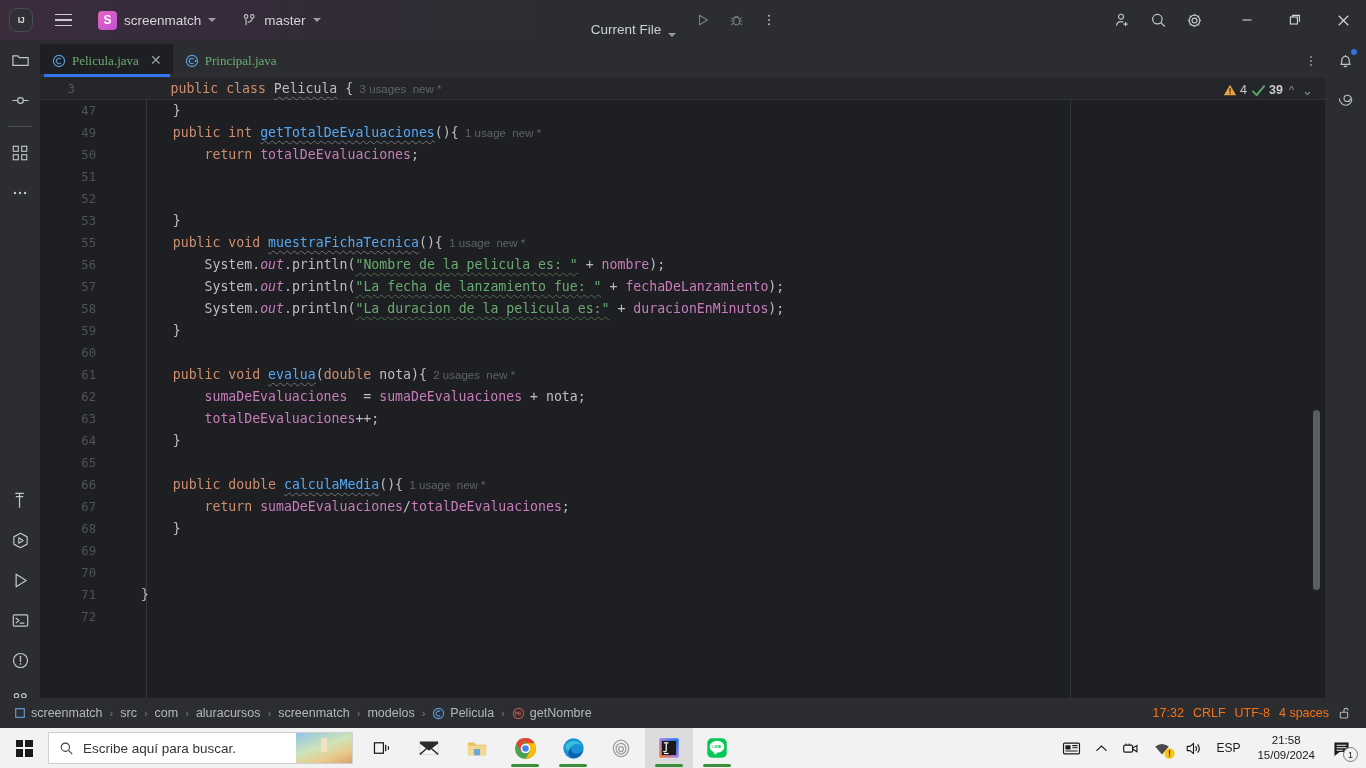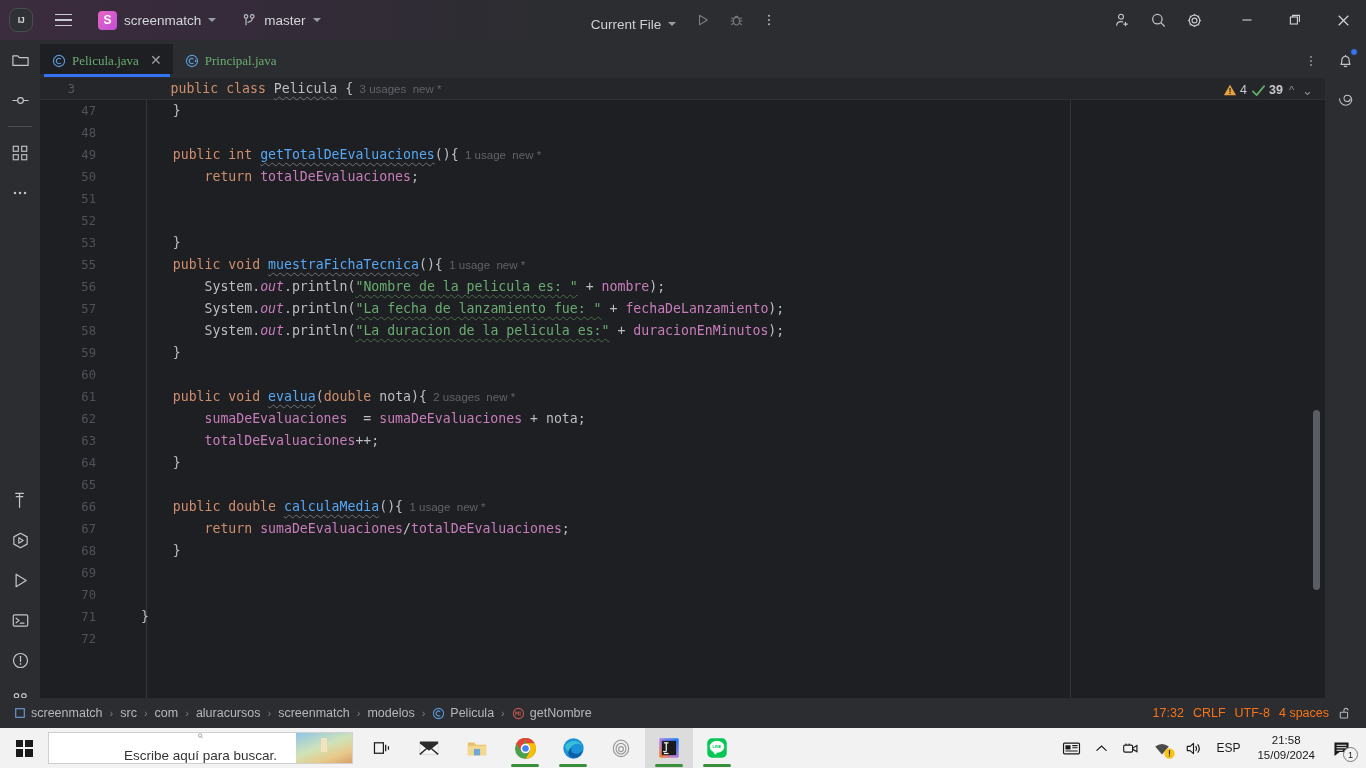--- a/index.html
+++ b/index.html
@@ -49,21 +49,21 @@
     height: 26px; cursor: pointer;
   }
   .branch-name { color: #d4d6da; font-size: 13.5px; }
 
   .tb-center {
     position: absolute; left: 0; right: 0; top: 0; height: 40px;
     display: flex; align-items: center; justify-content: center; gap: 5px;
     pointer-events: none;
   }
   .tb-center > * { pointer-events: auto; }
-  .runcfg { display: flex; align-items: center; gap: 7px; padding: 0 8px;
+  .runcfg { display: flex; align-items: flex-end; gap: 7px; padding: 0 8px;
             height: 26px; cursor: pointer; margin-top: 8px; }
   .runcfg span { color: #ced1d5; font-size: 13.5px; }
   .tb-icon-btn {
     width: 28px; height: 28px; display: flex; align-items: center;
     justify-content: center; cursor: pointer; border-radius: 4px;
   }
   .tb-right {
     position: absolute; right: 0; top: 0; height: 40px;
     display: flex; align-items: center; gap: 2px;
   }
@@ -229,21 +229,21 @@
   .start-btn {
     width: 48px; height: 40px; display: flex; align-items: center;
     justify-content: center; cursor: pointer;
   }
   .winlogo { width: 17px; height: 17px; display: grid;
              grid-template-columns: 1fr 1fr; grid-template-rows: 1fr 1fr; gap: 1.6px; }
   .winlogo i { background: #1a1a1a; display: block; }
   .searchbox {
     width: 305px; height: 32px; background: #fff; border: 1px solid #d0d0d0;
     display: flex; align-items: center; gap: 9px; padding: 0 10px;
-    cursor: text; position: relative; overflow: hidden; flex-direction: column;
+    cursor: text; position: relative; overflow: hidden;
   }
   .searchbox .ph { color: #333; font-size: 13.5px; }
   .tb-thumb {
     position: absolute; right: 0; top: 0; width: 56px; height: 30px;
     background: linear-gradient(160deg, #8fc4e8 0%, #cfe3b8 45%, #e8c98a 75%, #d8a06a 100%);
   }
   .tb-thumb::after {
     content: ""; position: absolute; left: 50%; top: 15%; width: 6px; height: 14px;
     background: #f3e2c0; transform: translateX(-50%);
   }
@@ -515,21 +515,20 @@
         <span class="insp-arrow">^</span>
         <span class="insp-arrow" style="font-size:13px">⌄</span>
       </div>
     </div>
 
     <div class="code-area">
       <div class="guide g1"></div>
       <div class="vline"></div>
       <div class="code-lines" id="code-lines">
           <div class="cl"><span class="num">47</span><span class="src"><span class="punc">    }</span></span></div>
-          <div class="cl"><span class="num">48</span><span class="src"></span></div>
           <div class="cl"><span class="num">49</span><span class="src"><span class="pln">    </span><span class="kw">public</span><span class="pln"> </span><span class="kw">int</span><span class="pln"> </span><span class="meth wavy">getTotalDeEvaluaciones</span><span class="punc">(){</span><span class="hint">  1 usage  new *</span></span></div>
           <div class="cl"><span class="num">50</span><span class="src"><span class="pln">        </span><span class="kw">return</span><span class="pln"> </span><span class="fld">totalDeEvaluaciones</span><span class="punc">;</span></span></div>
           <div class="cl"><span class="num">51</span><span class="src"></span></div>
           <div class="cl"><span class="num">52</span><span class="src"></span></div>
           <div class="cl"><span class="num">53</span><span class="src"><span class="punc">    }</span></span></div>
           <div class="cl"><span class="num">55</span><span class="src"><span class="pln">    </span><span class="kw">public</span><span class="pln"> </span><span class="kw">void</span><span class="pln"> </span><span class="meth wavy">muestraFichaTecnica</span><span class="punc">(){</span><span class="hint">  1 usage  new *</span></span></div>
           <div class="cl"><span class="num">56</span><span class="src"><span class="pln">        </span><span class="pln">System</span><span class="punc">.</span><span class="ital">out</span><span class="punc">.</span><span class="pln">println</span><span class="punc">(</span><span class="str wavy-g">"Nombre de la pelicula es: "</span><span class="punc"> + </span><span class="fld">nombre</span><span class="punc">);</span></span></div>
           <div class="cl"><span class="num">57</span><span class="src"><span class="pln">        </span><span class="pln">System</span><span class="punc">.</span><span class="ital">out</span><span class="punc">.</span><span class="pln">println</span><span class="punc">(</span><span class="str wavy-g">"La fecha de lanzamiento fue: "</span><span class="punc"> + </span><span class="fld">fechaDeLanzamiento</span><span class="punc">);</span></span></div>
           <div class="cl"><span class="num">58</span><span class="src"><span class="pln">        </span><span class="pln">System</span><span class="punc">.</span><span class="ital">out</span><span class="punc">.</span><span class="pln">println</span><span class="punc">(</span><span class="str wavy-g">"La duracion de la pelicula es:"</span><span class="punc"> + </span><span class="fld">duracionEnMinutos</span><span class="punc">);</span></span></div>
           <div class="cl"><span class="num">59</span><span class="src"><span class="punc">    }</span></span></div>

